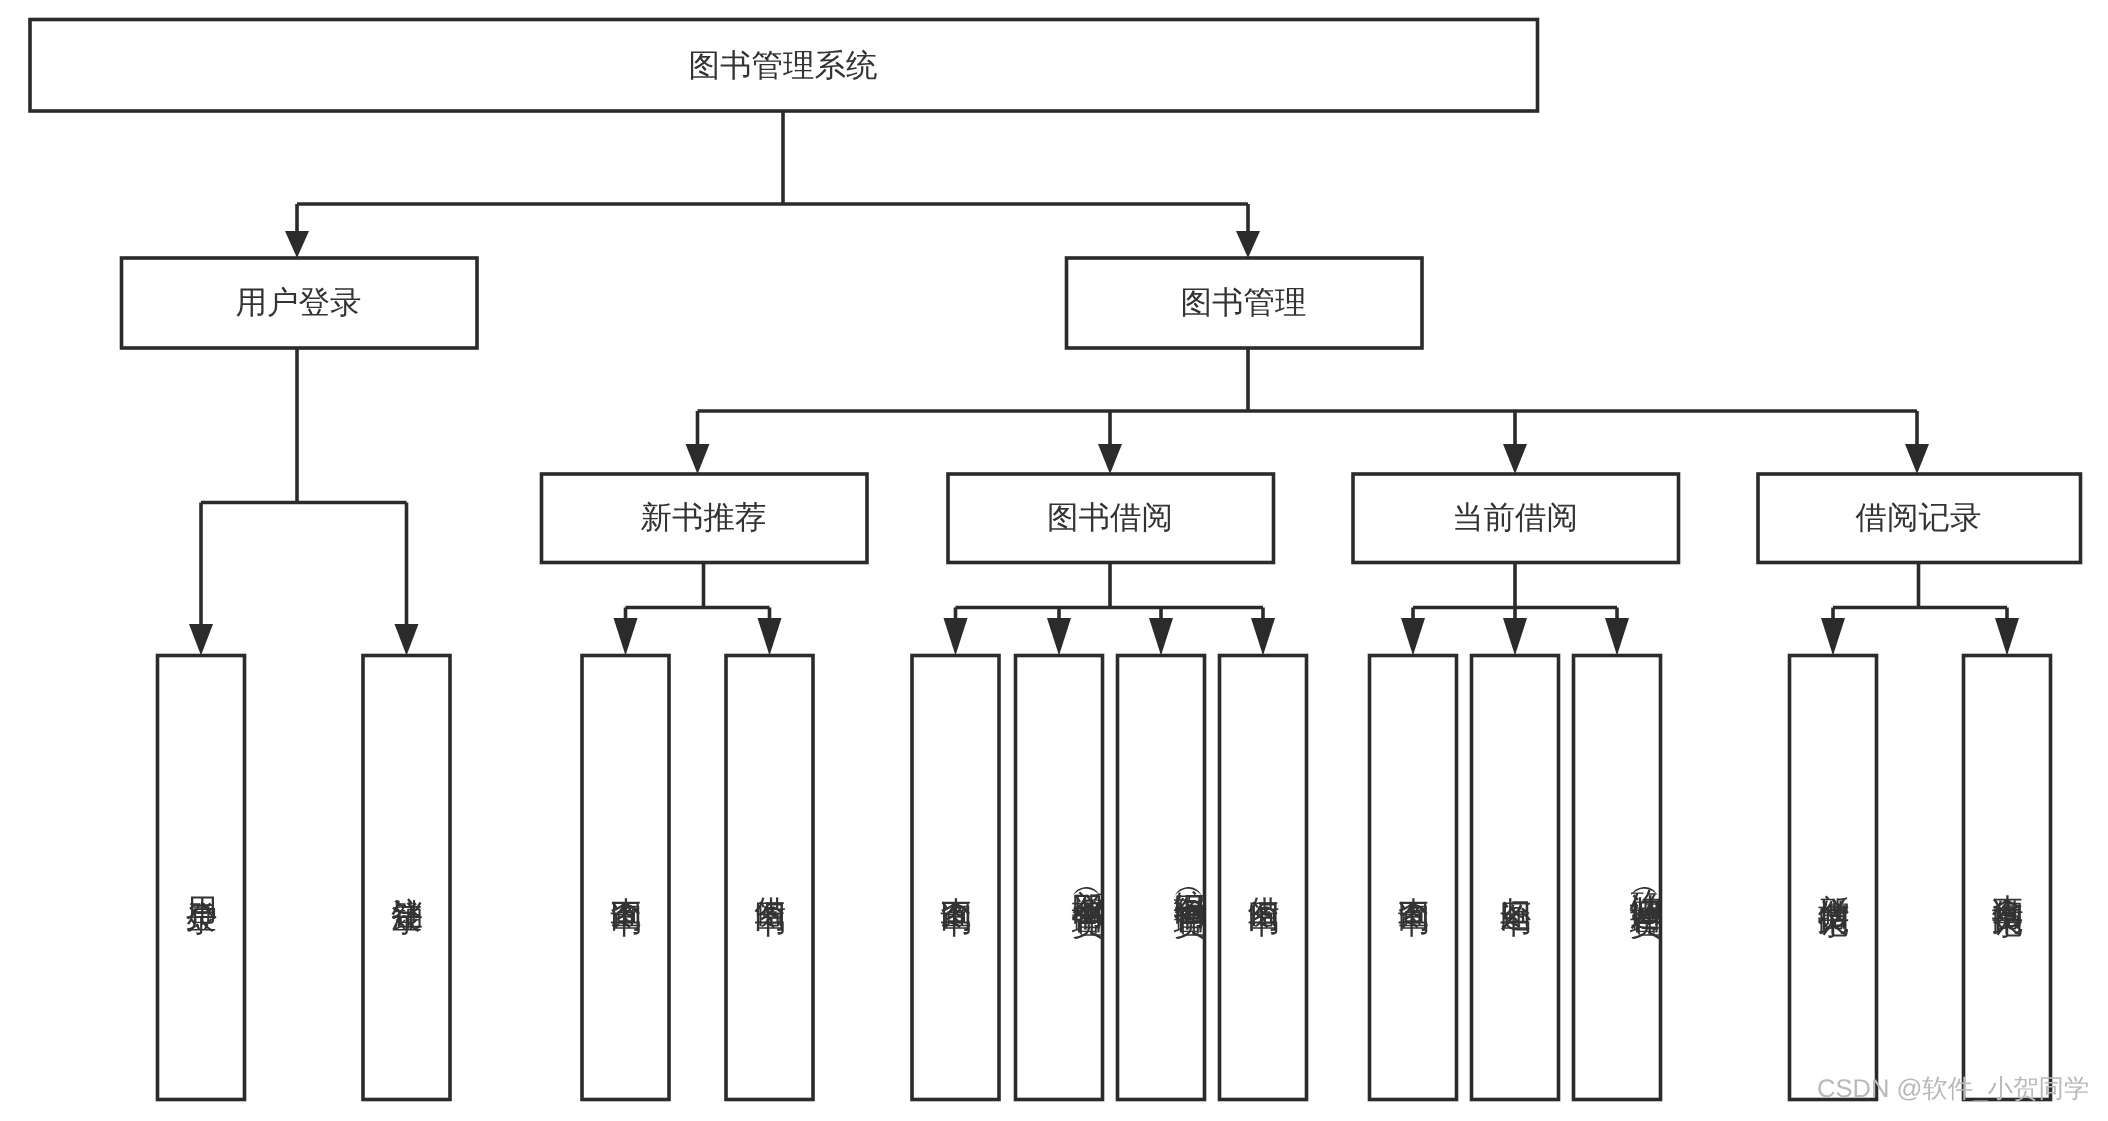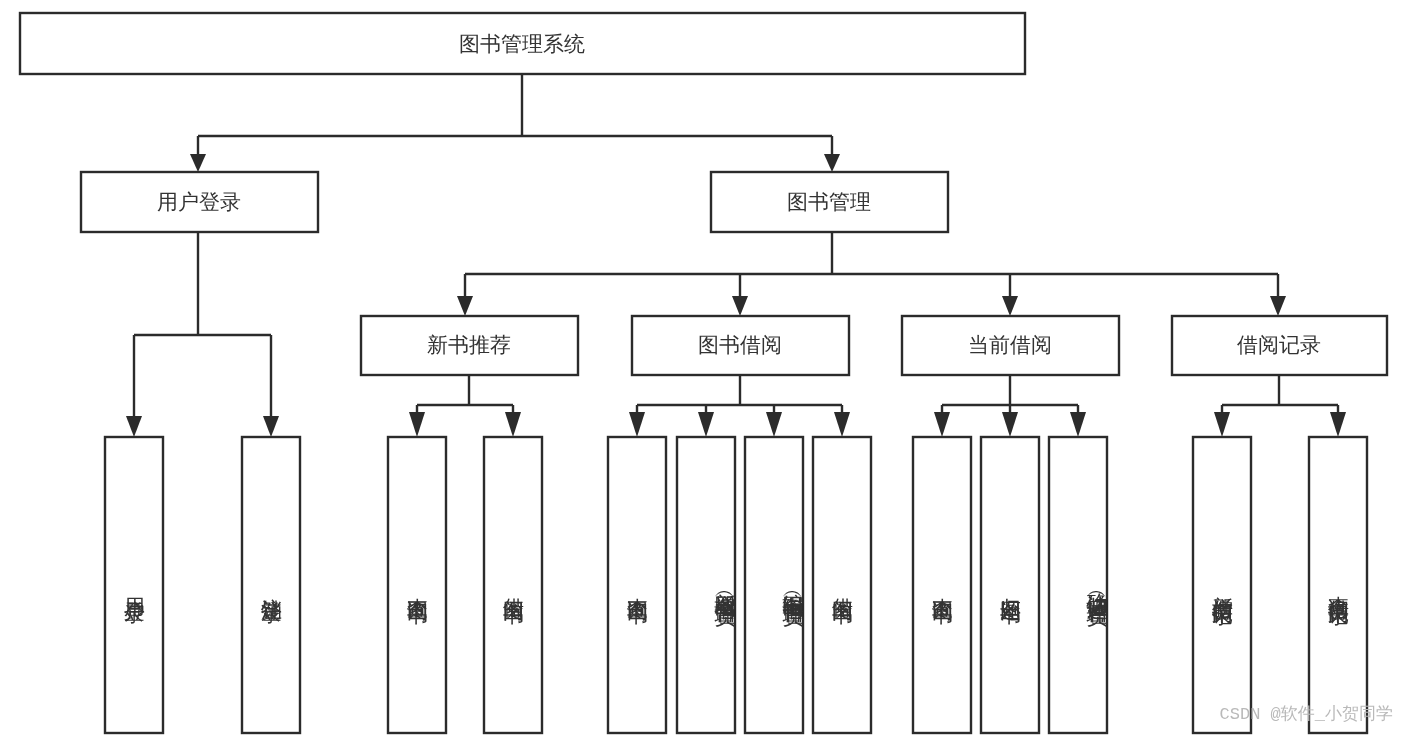--- a/index.html
+++ b/index.html
@@ -57,22 +57,22 @@
     color: #333333;
     line-height: 1;
     letter-spacing: 2px;
     white-space: nowrap;
     text-align: center;
     pointer-events: none;
   }
   .watermark {
     position: absolute;
     right: 12px;
-    bottom: 22px;
-    font-family: Liberation Mono, monospace;
+    bottom: 10px;
+    font-family: Liberation Sans, sans-serif;
     font-size: 17px;
     color: #b9b9b9;
     white-space: nowrap;
   }
 </style>
 </head>
 <body>
 
 <div id="diagram-root">
 

